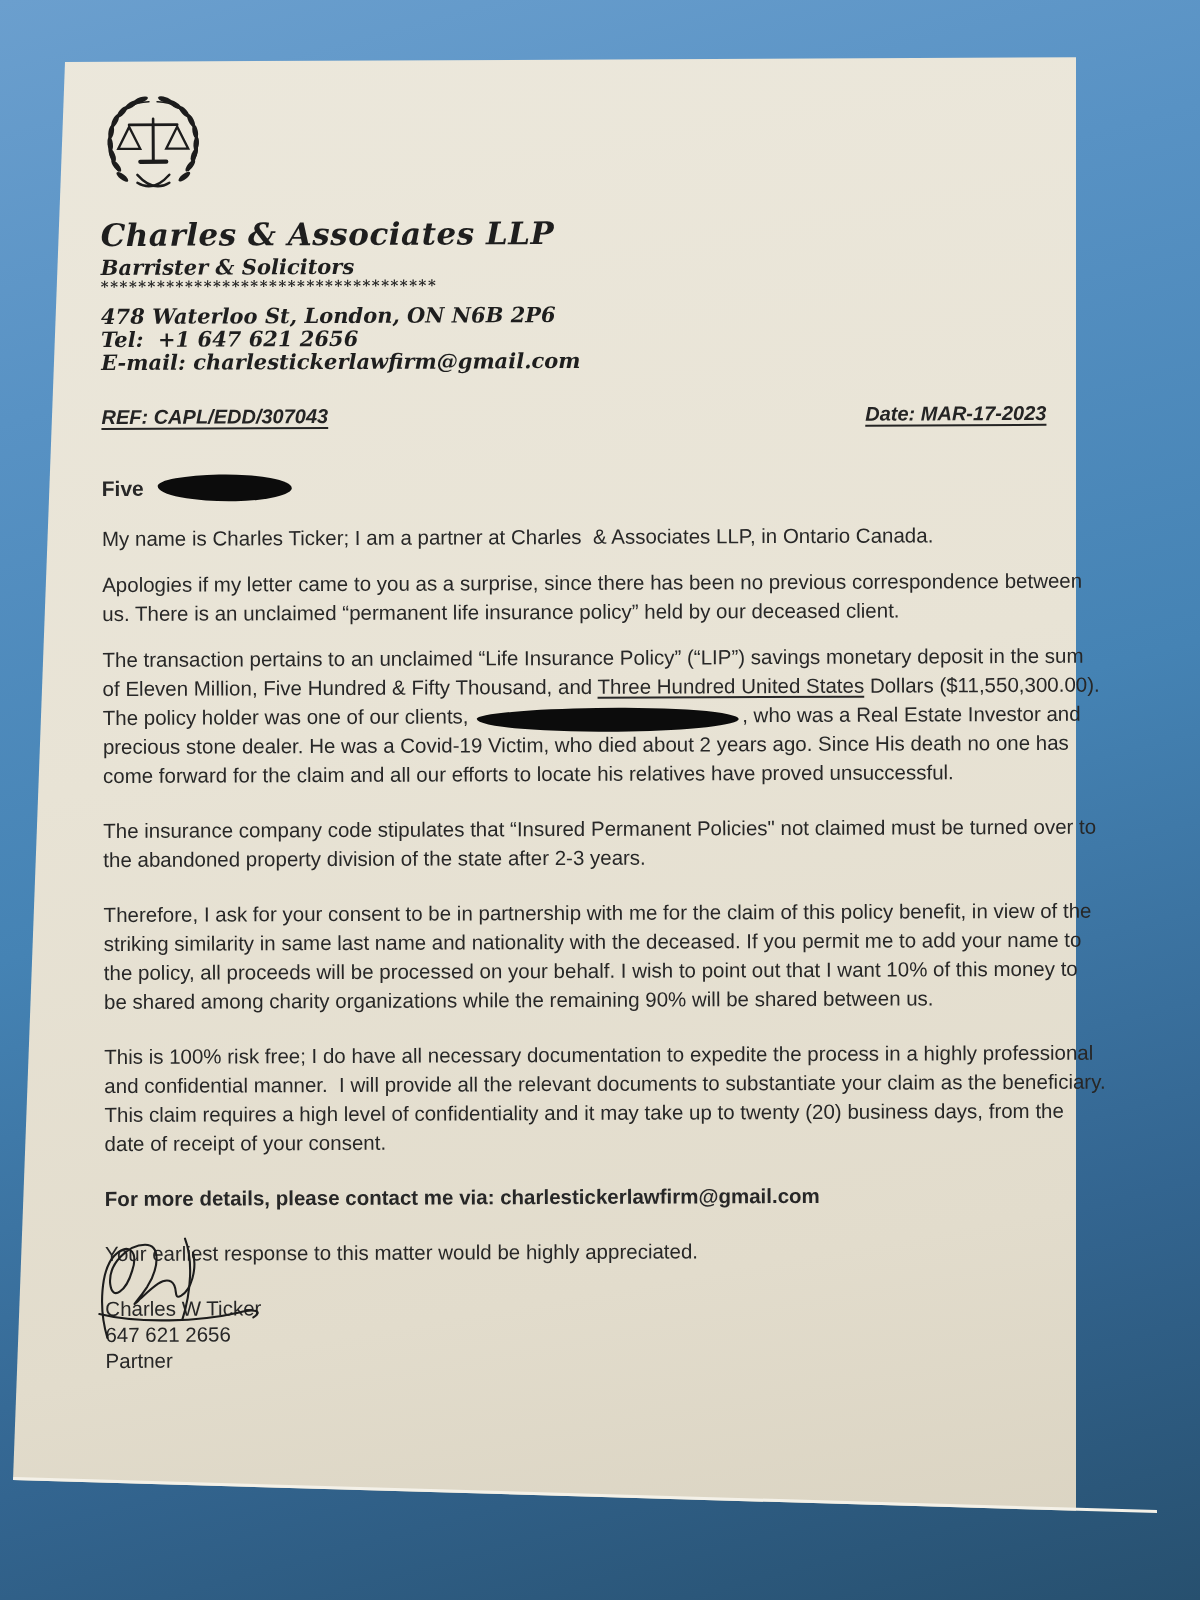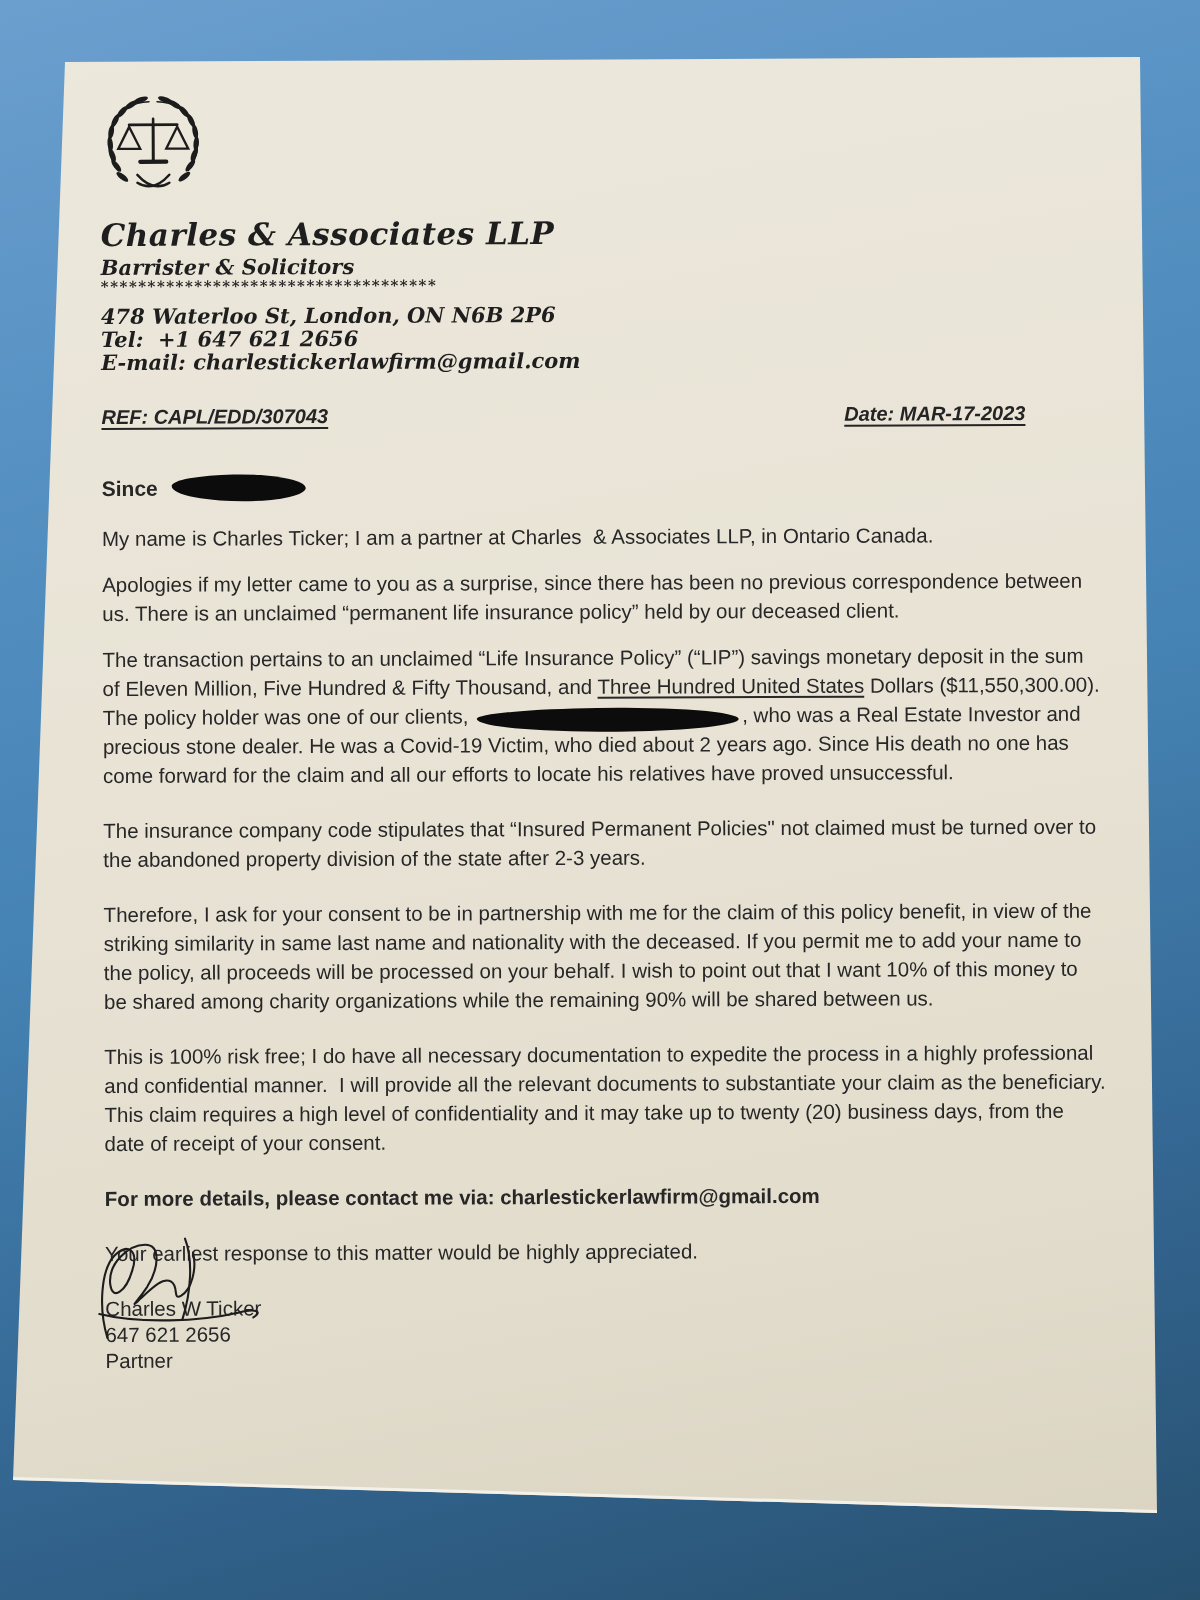--- a/index.html
+++ b/index.html
@@ -2,21 +2,21 @@
 <html><head>
 <meta charset="utf-8">
 <style>
   html,body{margin:0;padding:0;}
   body{
     width:1200px;height:1600px;position:relative;overflow:hidden;
     background:linear-gradient(165deg,#6b9fce 0%,#5892c4 22%,#4583b4 50%,#336590 78%,#27506f 100%);
     font-family:"Liberation Sans",sans-serif;
   }
   .paper{
-    position:absolute;left:0;top:0;width:1200px;height:1600px;
+    position:absolute;left:0;top:0;width:1076px;height:1600px;
     clip-path:polygon(65px 62px,1140px 57px,1157px 1513px,13px 1480px);
     background:linear-gradient(170deg,#ece8dc 0%,#e8e3d5 45%,#e2dccc 78%,#d9d2c0 100%);
   }
   .paper-edge{
     position:absolute;left:12px;top:1477px;width:1148px;height:5px;
     background:#f4f1e8;transform:rotate(1.65deg);transform-origin:left top;border-radius:3px;
   }
   .content{
     position:absolute;left:100px;top:95px;width:1002px;
     color:#272727;transform:rotate(-0.25deg);transform-origin:top left;
@@ -39,21 +39,21 @@
   .addr-line{
     font-family:"DejaVu Serif","Liberation Serif",serif;
     font-style:italic;font-weight:bold;font-size:21px;color:#1e1e1e;
     line-height:23px;white-space:pre-wrap;
   }
   .meta-row{display:flex;justify-content:space-between;margin-top:32px;align-items:baseline;}
   .meta-ref,.meta-date{
     font-style:italic;font-size:20px;font-weight:bold;
     text-decoration:underline;text-underline-offset:4px;color:#242424;
   }
-  .meta-date{margin-right:78px;text-decoration:underline;}
+  .meta-date{margin-right:57px;text-decoration:underline;}
   .salutation{margin-top:46px;display:flex;align-items:center;}
   .salutation-word{font-weight:bold;font-size:21px;}
   .redact{
     display:inline-block;background:#0c0c0c;vertical-align:middle;
     border-radius:46% 54% 42% 58% / 38% 55% 45% 62%;
   }
   .redact-name{width:134px;height:27px;margin-left:14px;transform:rotate(-0.8deg);}
   .redact-client{width:262px;height:24px;margin:0 3px -5px 3px;transform:rotate(-0.6deg);}
   .para{font-size:20.5px;line-height:29px;margin:0;margin-top:17px;white-space:pre-wrap;}
   .para.first{margin-top:22px;}
@@ -121,21 +121,21 @@
       <div class="addr-line">Tel:  +1 647 621 2656</div>
       <div class="addr-line">E-mail: charlestickerlawfirm@gmail.com</div>
     </div>
 
     <div class="meta-row">
       <span class="meta-ref">REF: CAPL/EDD/307043</span>
       <span class="meta-date">Date: MAR-17-2023</span>
     </div>
 
     <div class="salutation">
-      <span class="salutation-word">Since</span>
+      <span class="salutation-word">Five</span>
       <span class="redact redact-name"></span>
     </div>
 
     <p class="para first">My name is Charles Ticker; I am a partner at Charles  &amp; Associates LLP, in Ontario Canada.</p>
     <p class="para">Apologies if my letter came to you as a surprise, since there has been no previous correspondence between us. There is an unclaimed “permanent life insurance policy” held by our deceased client.</p>
 
     <p class="para"><span>The transaction pertains to an unclaimed “Life Insurance Policy” (“LIP”) savings monetary deposit in the sum of Eleven Million, Five Hundred &amp; Fifty Thousand, and </span><span class="u-phrase">Three Hundred United States</span><span> Dollars ($11,550,300.00). The policy holder was one of our clients, </span><span class="redact redact-client"></span><span>, who was a Real Estate Investor and precious stone dealer. He was a Covid-19 Victim, who died about 2 years ago. Since His death no one has come forward for the claim and all our efforts to locate his relatives have proved unsuccessful.</span></p>
 
     <p class="para gap">The insurance company code stipulates that “Insured Permanent Policies" not claimed must be turned over to the abandoned property division of the state after 2-3 years.</p>
     <p class="para gap">Therefore, I ask for your consent to be in partnership with me for the claim of this policy benefit, in view of the striking similarity in same last name and nationality with the deceased. If you permit me to add your name to the policy, all proceeds will be processed on your behalf. I wish to point out that I want 10% of this money to be shared among charity organizations while the remaining 90% will be shared between us.</p>

